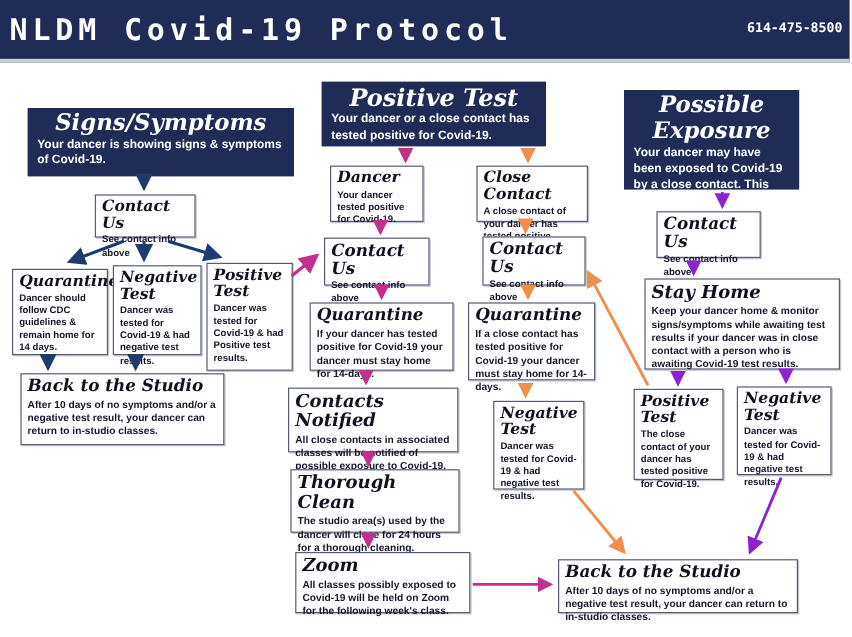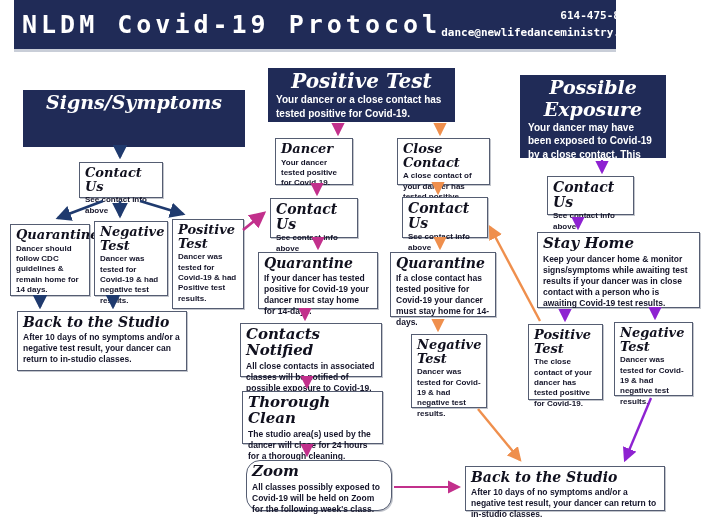--- a/index.html
+++ b/index.html
@@ -1,20 +1,20 @@
 <!DOCTYPE html>
 <html><head>
 <meta charset="utf-8">
 <style>
   html,body{margin:0;padding:0;background:#fff;}
   .canvas{position:relative;width:710px;height:531px;background:#ffffff;
           font-family:"Liberation Sans",sans-serif;overflow:hidden;}
 
   
-  .hdr{position:absolute;left:14px;top:0;width:602px;height:52px;background:#202b57;
+  .hdr{position:absolute;left:0;top:0;width:708px;height:52px;background:#202b57;
        border-bottom:3px solid #c9ced8;display:flex;justify-content:space-between;
        align-items:center;box-sizing:border-box;padding:0 6px 0 8px;z-index:2;}
   .hdr-title{font-family:"DejaVu Sans Mono","Liberation Mono",monospace;font-weight:bold;
              color:#ffffff;font-size:25px;letter-spacing:4px;white-space:nowrap;}
   .hdr-contact{text-align:right;font-family:"DejaVu Sans Mono","Liberation Mono",monospace;
                font-weight:bold;color:#ffffff;font-size:11px;line-height:1.5;}
 
   
   .nbox{position:absolute;background:#202b57;color:#fff;box-sizing:border-box;
         padding:2px 8px;z-index:2;}
@@ -38,21 +38,20 @@
 </style>
 </head>
 <body>
 
 <div class="canvas">
 
   <div class="hdr">
     <div class="hdr-title">NLDM Covid-19 Protocol</div>
     <div class="hdr-contact">
       <div>614-475-8500</div>
-      <div>dance@newlifedanceministry.org</div>
     </div>
   </div>
 
   <svg class="arrows" width="710" height="531" viewBox="0 0 710 531">
     <defs>
       <marker id="ah-blue" markerWidth="6" markerHeight="6" refX="5" refY="3" orient="auto">
         <path d="M0,0 L6,3 L0,6 z" fill="#1f3a6e"></path>
         </marker>
       <marker id="ah-mag" markerWidth="6" markerHeight="6" refX="5" refY="3" orient="auto">
         <path d="M0,0 L6,3 L0,6 z" fill="#c2308c"></path>
@@ -90,20 +89,21 @@
 
     <line class="st-pur" x1="602" y1="160" x2="602" y2="172" stroke-width="2.2" marker-end="url(#ah-pur)"></line>
     <line class="st-pur" x1="578" y1="217" x2="578" y2="228" stroke-width="2.2" marker-end="url(#ah-pur)"></line>
     <line class="st-pur" x1="565" y1="310" x2="565" y2="320" stroke-width="2.2" marker-end="url(#ah-pur)"></line>
     <line class="st-pur" x1="655" y1="310" x2="655" y2="318" stroke-width="2.2" marker-end="url(#ah-pur)"></line>
     <line class="st-pur" x1="651" y1="398" x2="625" y2="460" stroke-width="2.4" marker-end="url(#ah-pur)"></line>
   </svg>
 
   <div class="nbox" style="left:23px;top:90px;width:222px;height:57px;">
     <div class="ntitle">Signs/Symptoms</div>
+    <div class="nbody">Your dancer is showing signs &amp; symptoms of Covid-19.</div>
   </div>
   <div class="wbox" style="left:79px;top:162px;width:84px;height:36px;">
     <div class="wtitle">Contact Us</div>
     <div class="wbody tc" style="font-size:8px;">See contact info above</div>
   </div>
   <div class="wbox" style="left:10px;top:224px;width:80px;height:72px;">
     <div class="wtitle">Quarantine</div>
     <div class="wbody" style="font-size:8px;">Dancer should follow CDC guidelines &amp; remain home for 14 days.</div>
   </div>
   <div class="wbox" style="left:94px;top:221px;width:74px;height:75px;">
@@ -152,21 +152,21 @@
     <div class="wbody">All close contacts in associated classes will be notified of possible exposure to Covid-19.</div>
   </div>
   <div class="wbox" style="left:411px;top:334px;width:76px;height:74px;">
     <div class="wtitle">Negative Test</div>
     <div class="wbody" style="font-size:8px;">Dancer was tested for Covid-19 &amp; had negative test results.</div>
   </div>
   <div class="wbox" style="left:242px;top:391px;width:141px;height:53px;">
     <div class="wtitle" style="font-size:15px;">Thorough Clean</div>
     <div class="wbody">The studio area(s) used by the dancer will close for 24 hours for a thorough cleaning.</div>
   </div>
-  <div class="wbox" style="left:246px;top:460px;width:146px;height:51px;border-radius:14px;">
+  <div class="wbox" style="left:246px;top:460px;width:146px;height:51px;">
     <div class="wtitle" style="font-size:15px;">Zoom</div>
     <div class="wbody">All classes possibly exposed to Covid-19 will be held on Zoom for the following week's class.</div>
   </div>
 
   <div class="nbox" style="left:520px;top:75px;width:146px;height:83px;">
     <div class="ntitle">Possible Exposure</div>
     <div class="nbody">Your dancer may have been exposed to Covid-19 by a close contact. This person has been tested for Covid-19 &amp; you are waiting to hear results.</div>
   </div>
   <div class="wbox" style="left:547px;top:176px;width:87px;height:39px;">
     <div class="wtitle" style="font-size:14px;">Contact Us</div>

